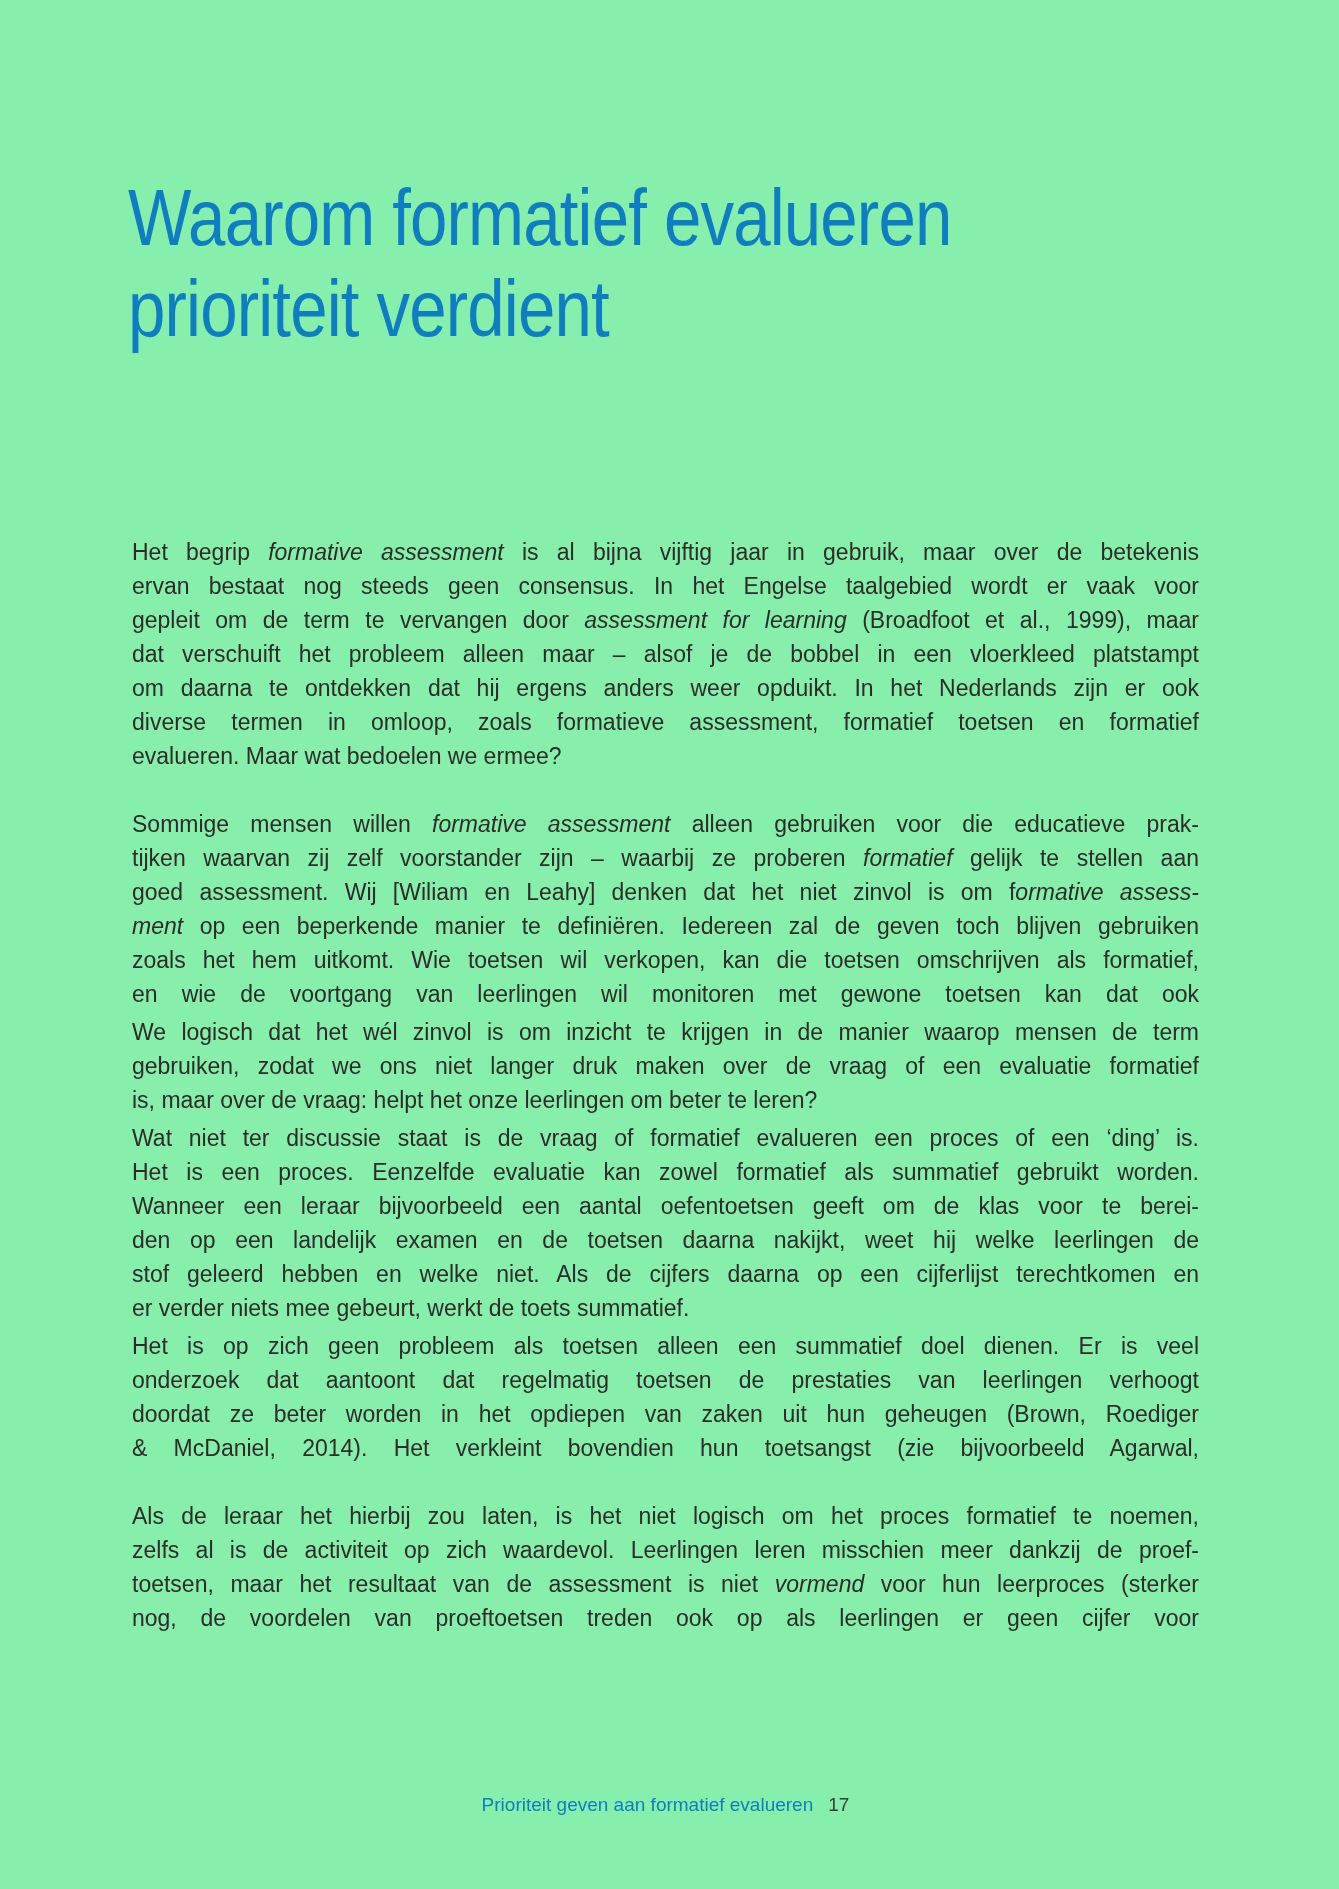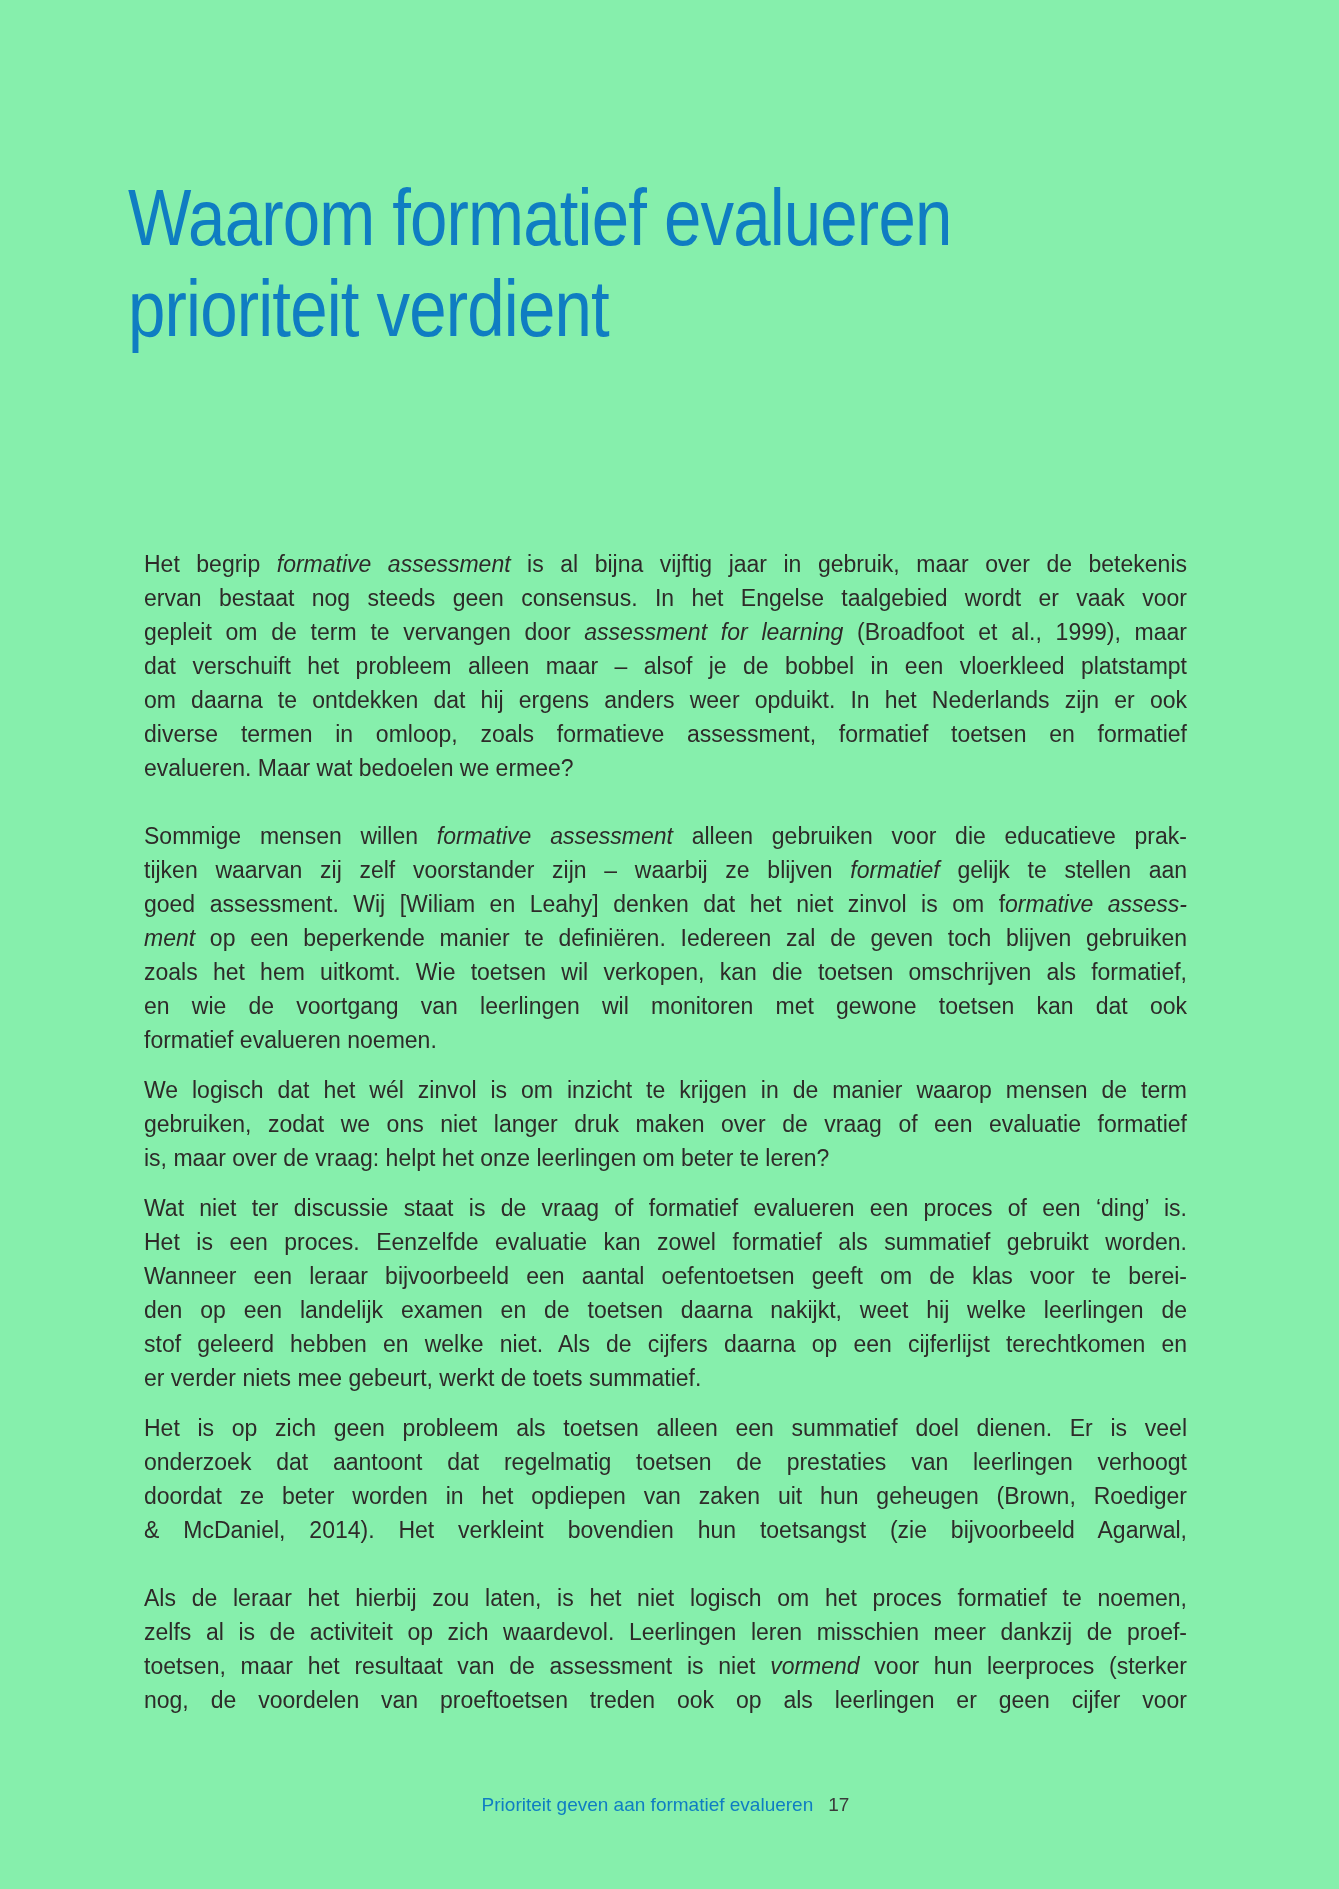--- a/index.html
+++ b/index.html
@@ -28,21 +28,21 @@
   }
   .body-text {
     position: absolute;
     left: 128px;
     top: 531px;
     width: 1075px;
     color: #2e2b29;
     font-size: 23px;
     line-height: 34px;
   }
-  .paragraph { margin: 16px; }
+  .paragraph { margin: 4px; }
   .paragraph.gap { margin-top: 34px; }
   .line {
     height: 34px;
     overflow: hidden;
     text-align: justify;
     text-align-last: justify;
   }
   .line.last { text-align-last: left; }
   .it { font-style: italic; }
   .footer {
@@ -73,26 +73,25 @@
           <div class="line"><span>Het begrip </span><span class="it">formative assessment</span><span> is al bijna vijftig jaar in gebruik, maar over de betekenis</span></div>
           <div class="line"><span>ervan bestaat nog steeds geen consensus. In het Engelse taalgebied wordt er vaak voor</span></div>
           <div class="line"><span>gepleit om de term te vervangen door </span><span class="it">assessment for learning</span><span> (Broadfoot et al., 1999), maar</span></div>
           <div class="line"><span>dat verschuift het probleem alleen maar – alsof je de bobbel in een vloerkleed platstampt</span></div>
           <div class="line"><span>om daarna te ontdekken dat hij ergens anders weer opduikt. In het Nederlands zijn er ook</span></div>
           <div class="line"><span>diverse termen in omloop, zoals formatieve assessment, formatief toetsen en formatief</span></div>
           <div class="line last"><span>evalueren. Maar wat bedoelen we ermee?</span></div>
         </div>
         <div class="paragraph gap">
           <div class="line"><span>Sommige mensen willen </span><span class="it">formative assessment</span><span> alleen gebruiken voor die educatieve prak-</span></div>
-          <div class="line"><span>tijken waarvan zij zelf voorstander zijn – waarbij ze blijven </span><span class="it">formatief</span><span> gelijk te stellen aan</span></div>
+          <div class="line"><span>tijken waarvan zij zelf voorstander zijn – waarbij ze proberen </span><span class="it">formatief</span><span> gelijk te stellen aan</span></div>
           <div class="line"><span>goed assessment. Wij [Wiliam en Leahy] denken dat het niet zinvol is om f</span><span class="it">ormative assess-</span></div>
           <div class="line"><span class="it">ment</span><span> op een beperkende manier te definiëren. Iedereen zal de geven toch blijven gebruiken</span></div>
           <div class="line"><span>zoals het hem uitkomt. Wie toetsen wil verkopen, kan die toetsen omschrijven als formatief,</span></div>
           <div class="line"><span>en wie de voortgang van leerlingen wil monitoren met gewone toetsen kan dat ook</span></div>
-          <div class="line last"><span>formatief evalueren noemen.</span></div>
         </div>
         <div class="paragraph">
           <div class="line"><span>We logisch dat het wél zinvol is om inzicht te krijgen in de manier waarop mensen de term</span></div>
           <div class="line"><span>gebruiken, zodat we ons niet langer druk maken over de vraag of een evaluatie formatief</span></div>
           <div class="line last"><span>is, maar over de vraag: helpt het onze leerlingen om beter te leren?</span></div>
         </div>
         <div class="paragraph">
           <div class="line"><span>Wat niet ter discussie staat is de vraag of formatief evalueren een proces of een ‘ding’ is.</span></div>
           <div class="line"><span>Het is een proces. Eenzelfde evaluatie kan zowel formatief als summatief gebruikt worden.</span></div>
           <div class="line"><span>Wanneer een leraar bijvoorbeeld een aantal oefentoetsen geeft om de klas voor te berei-</span></div>

